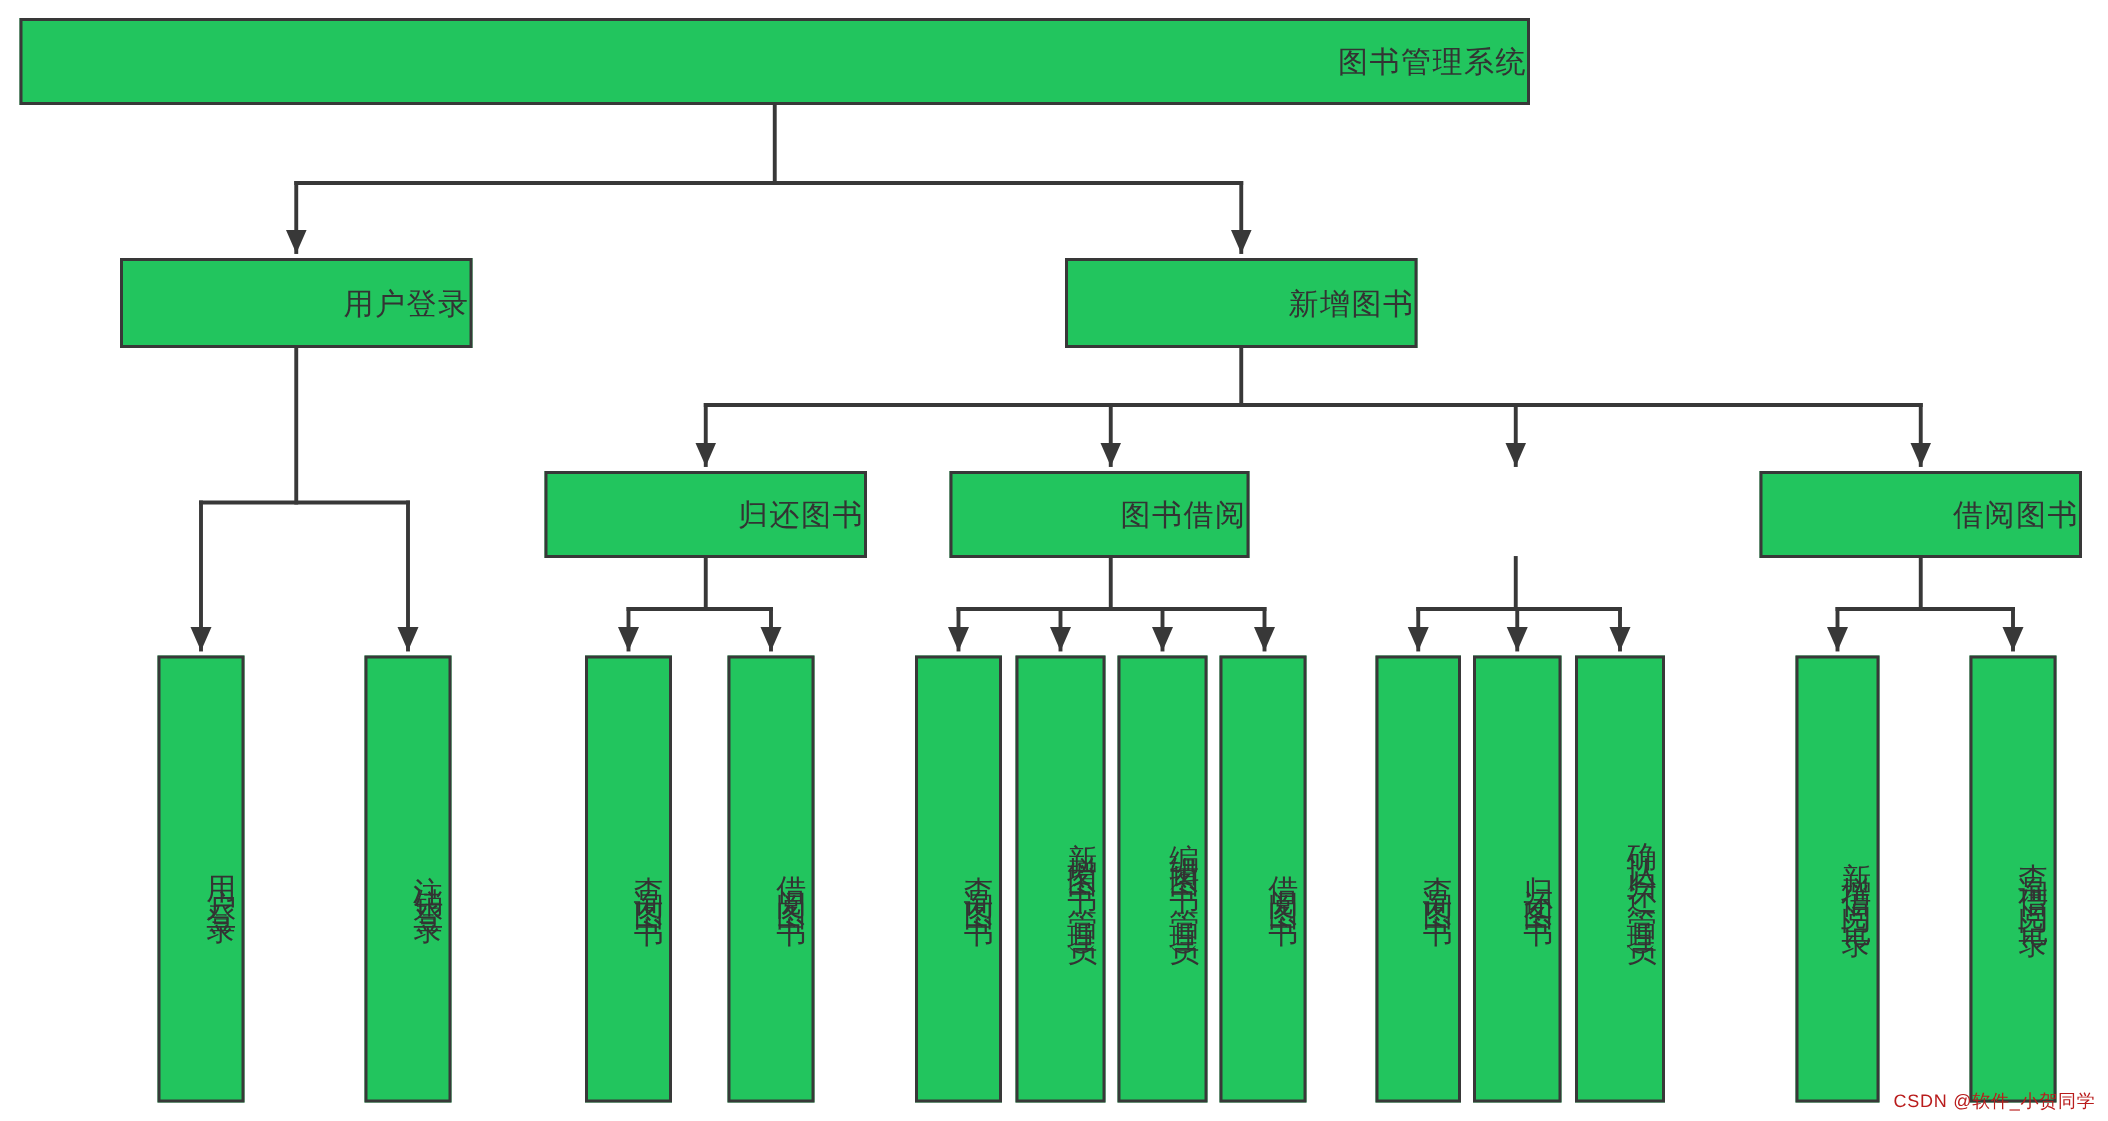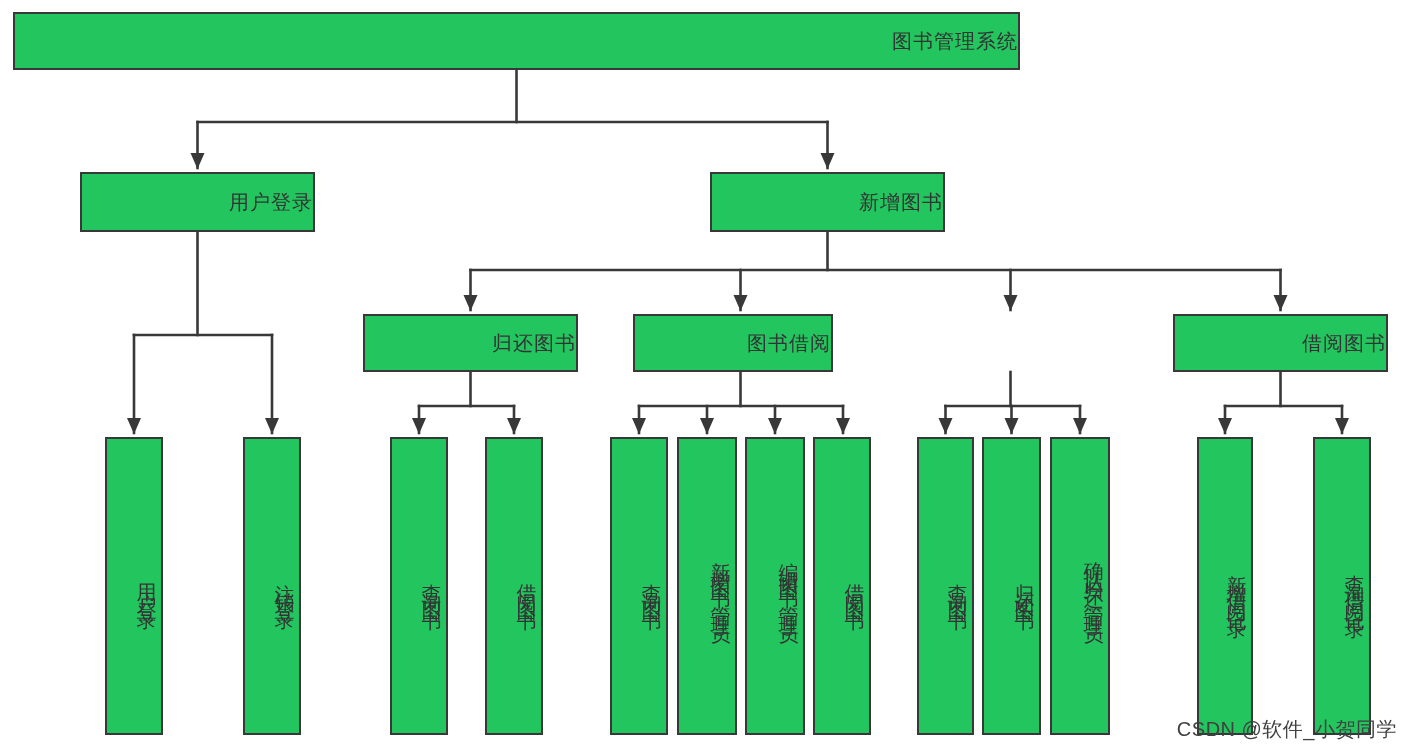--- a/index.html
+++ b/index.html
@@ -23,22 +23,22 @@
   }
   .node.vertical span{
     writing-mode:vertical-rl;
     text-orientation:mixed;
     letter-spacing:9px;
     white-space:nowrap;
   }
   .watermark{
     position:absolute;
     right:8px;bottom:4px;
-    color:#404040;
-    font-size:20px;
+    color:#b91c1c;
+    font-size:12px;
     letter-spacing:0.5px;
   }
 </style>
 </head>
 <body>
 
 <div class="canvas">
 
   <svg class="wires" viewBox="0 0 1405 747" xmlns="http://www.w3.org/2000/svg">
     <defs>

